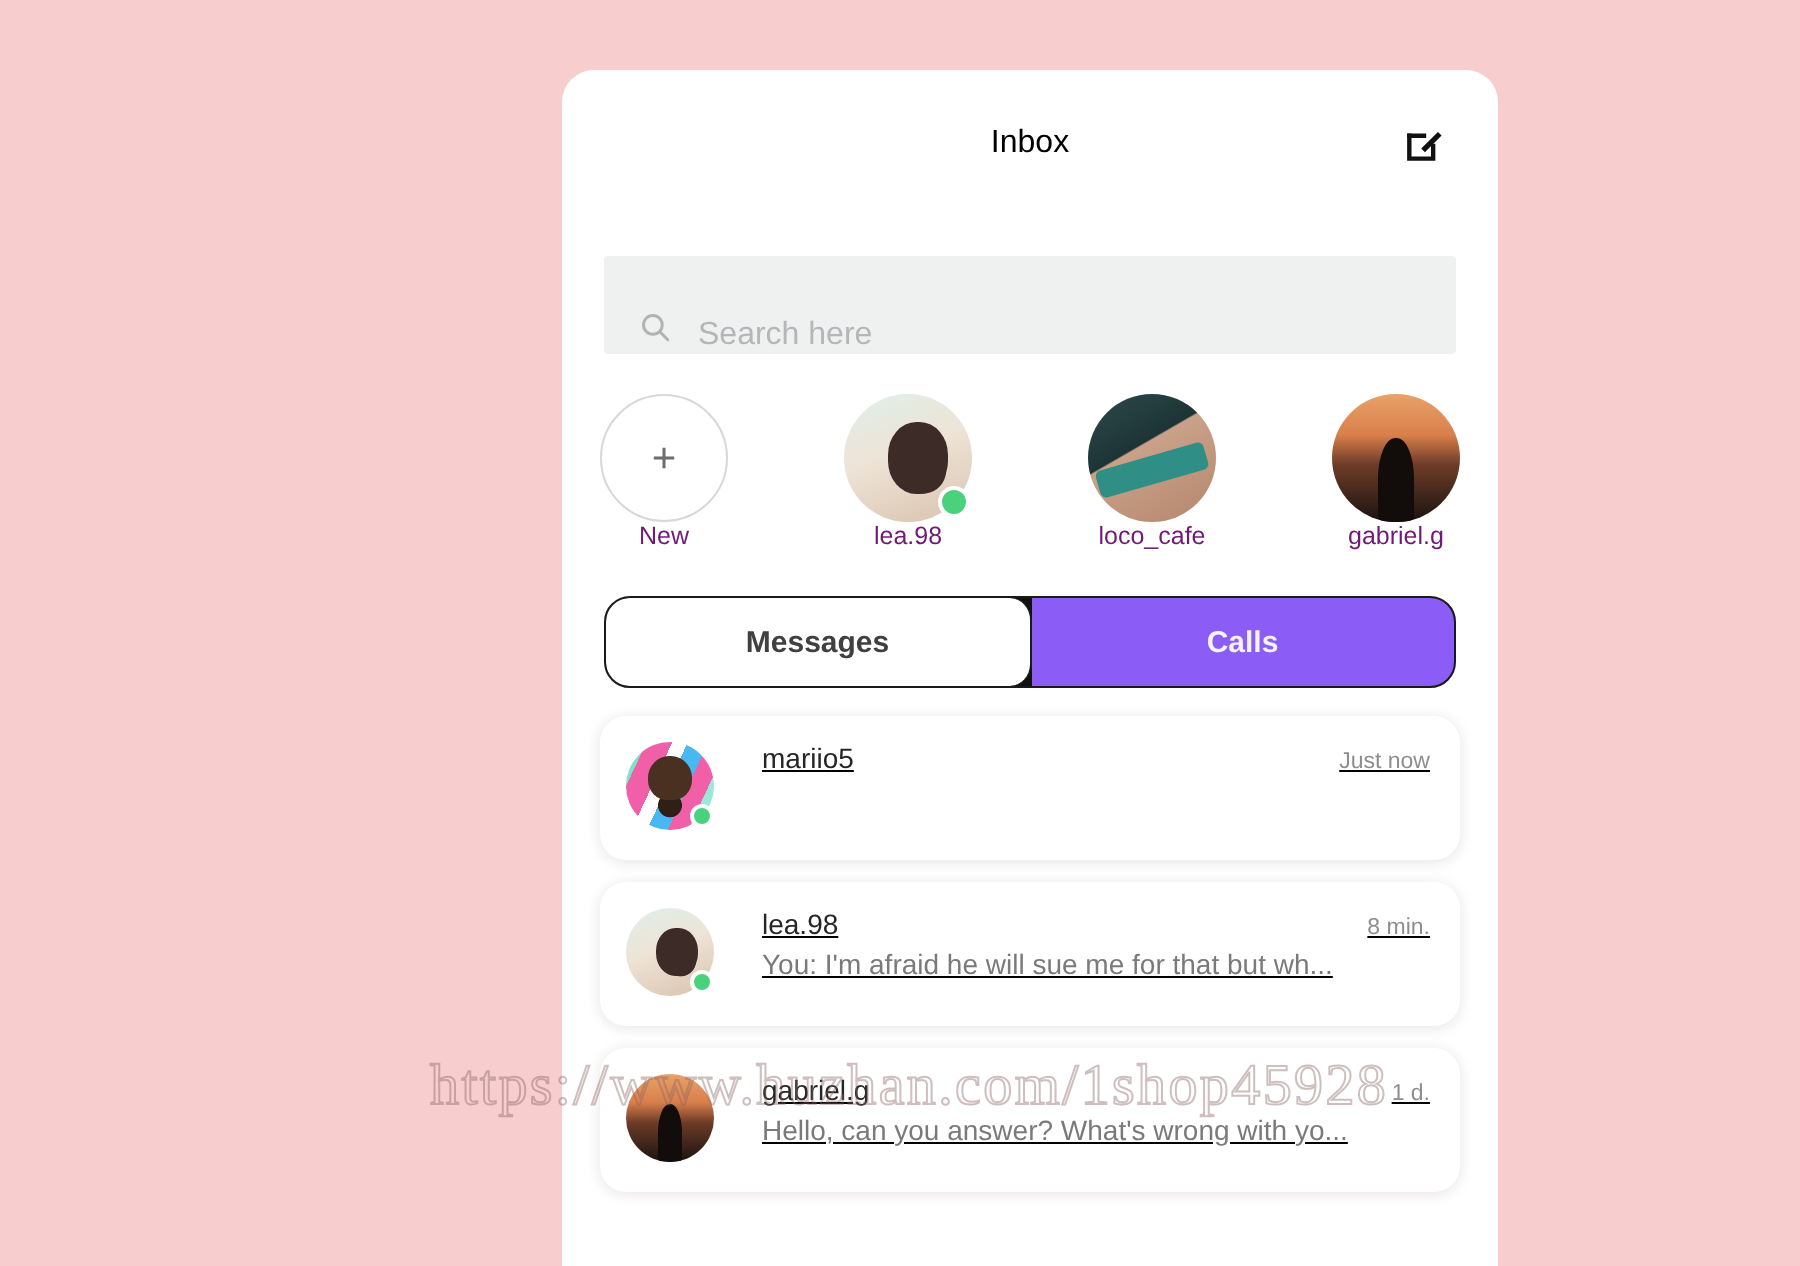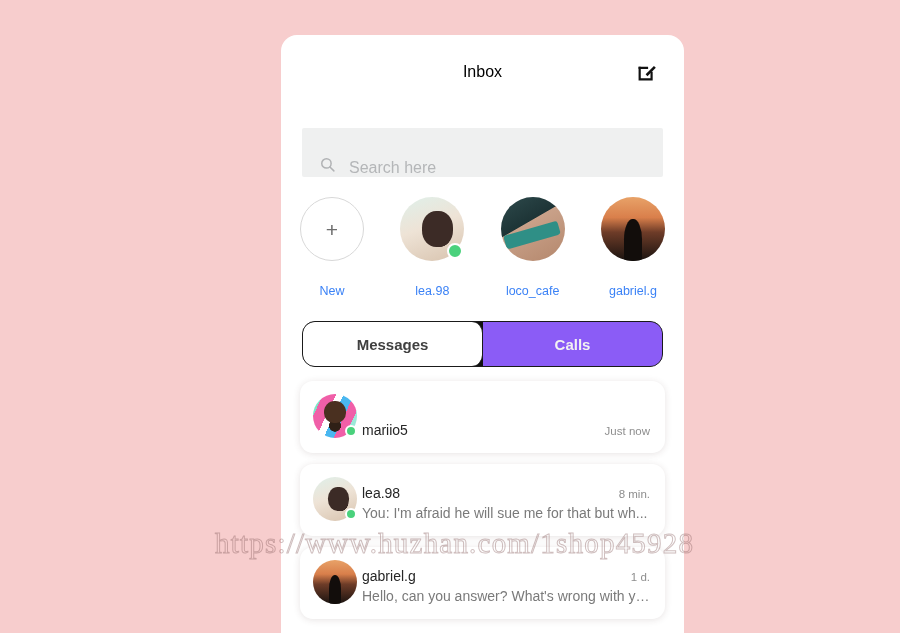--- a/index.html
+++ b/index.html
@@ -11,21 +11,21 @@
     font-family: "Liberation Sans", sans-serif;
     overflow: hidden;
     position: relative;
   }
 
   
   #phone-card {
     position: absolute;
     left: 281px;
     top: 35px;
-    width: 403px;
+    width: 468px;
     height: 598px;
     background: #ffffff;
     border-radius: 16px 16px 0 0;
     overflow: hidden;
   }
 
   
   #app-header {
     position: relative;
     height: 74px;
@@ -111,23 +111,23 @@
     position: absolute;
     right: 1px;
     bottom: 2px;
     width: 16px;
     height: 16px;
     border-radius: 50%;
     background: #4ad17c;
     border: 2px solid #ffffff;
   }
   .story-label {
-    margin-top: 23px;
+    margin-top: 0;
     font-size: 12.5px;
-    color: #3b82f6;
+    color: #701a75;
     white-space: nowrap;
   }
 
   
   #tab-bar {
     margin: 23px 21px 0 21px;
     height: 46px;
     display: flex;
     border: 1.5px solid #1a1a1a;
     border-radius: 13px;
@@ -160,23 +160,24 @@
     display: flex;
     flex-direction: column;
     gap: 11px;
   }
   .message-row {
     background: #ffffff;
     border-radius: 13px;
     box-shadow: 0 1px 7px rgba(70,40,40,0.13);
     padding: 13px 15px 15px 13px;
     display: flex;
-    gap: 5px;
-    align-items: flex-end;
+    gap: 24px;
+    align-items: flex-start;
     cursor: pointer;
+    text-decoration: underline;
   }
   .msg-avatar-wrap {
     position: relative;
     width: 44px;
     height: 44px;
     flex: 0 0 44px;
   }
   .msg-avatar {
     width: 44px;
     height: 44px;

